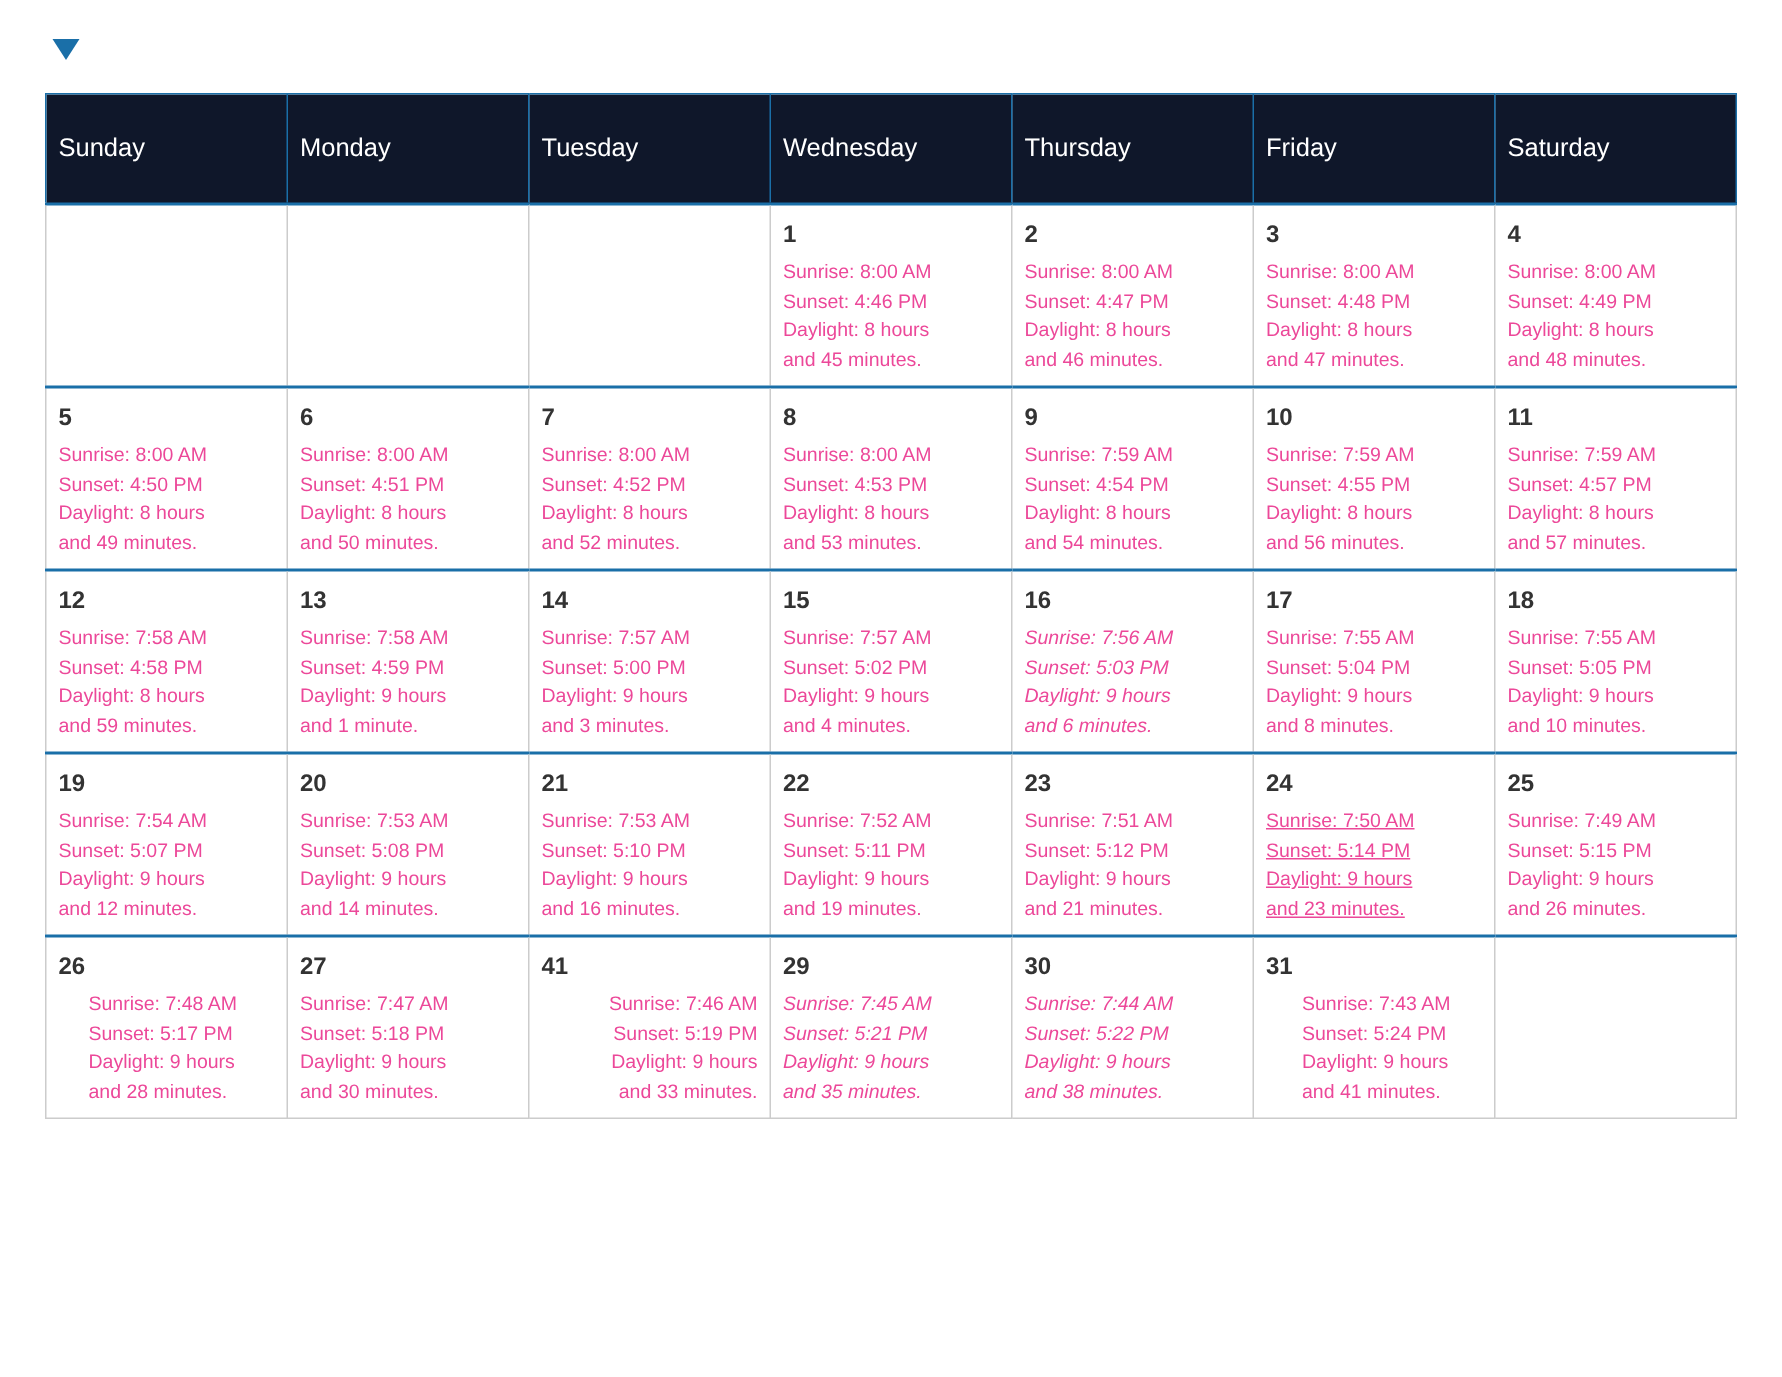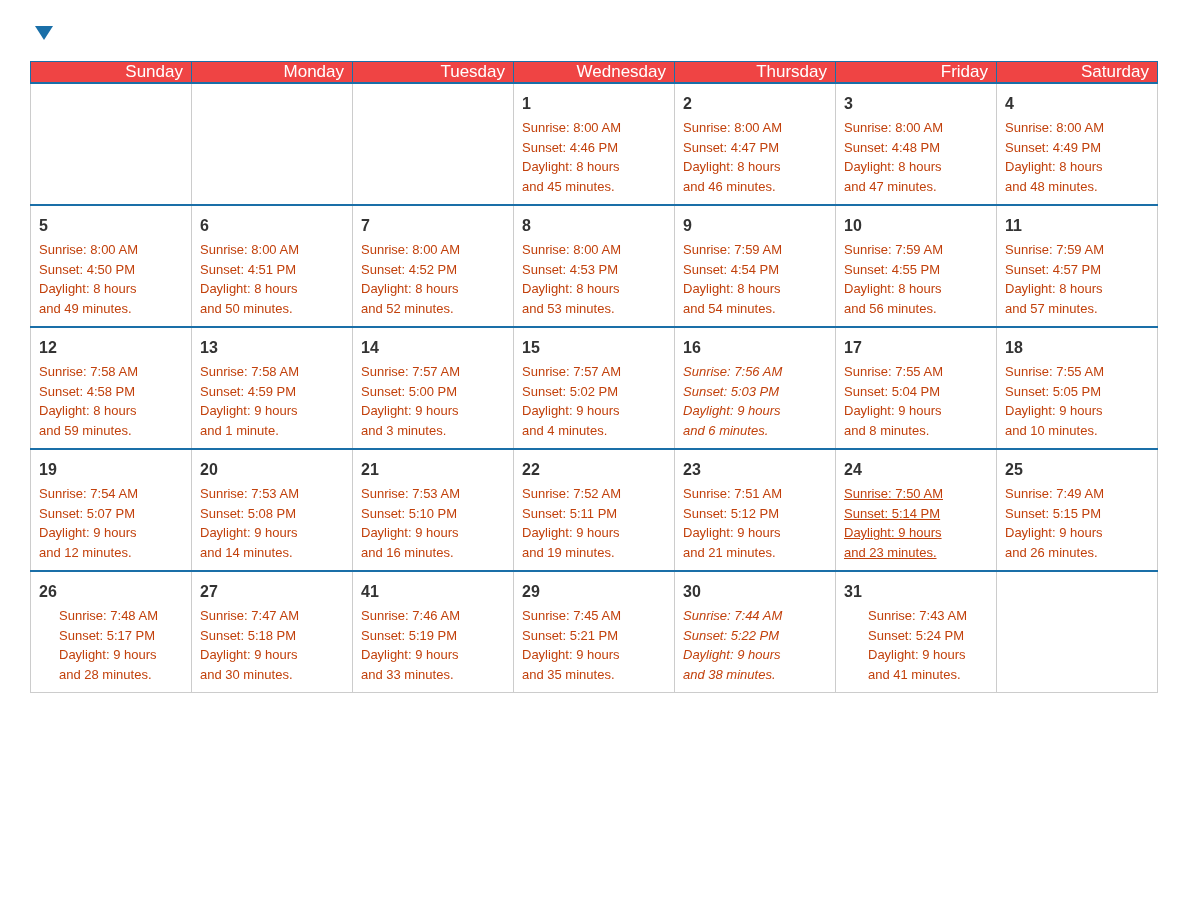--- a/index.html
+++ b/index.html
@@ -35,47 +35,47 @@
       font-size: 20px;
       color: #555;
       margin-top: 4px;
     }
     .calendar {
       width: 100%;
       border-collapse: collapse;
       border: 1px solid #ccc;
     }
     .calendar th {
-      background-color: #ef4444;
+      background-color: #0f172a;
       color: #ffffff;
       font-size: 17px;
       font-weight: normal;
-      padding: 0 8px;
-      text-align: right;
+      padding: 26px 8px;
+      text-align: left;
       border: 1px solid #1a6fa8;
     }
     .calendar td {
       vertical-align: top;
       padding: 8px 8px;
       border: 1px solid #ccc;
       width: 14.28%;
       min-height: 100px;
       font-size: 13px;
       color: #333;
       line-height: 1.5;
     }
     .day-number {
       font-size: 16px;
       font-weight: bold;
       display: block;
       margin-bottom: 2px;
     }
     .day-info {
       font-size: 13px;
-      color: #c2410c;
+      color: #ec4899;
       line-height: 1.5;
     }
     .calendar tr td {
       border-top: 2px solid #1a6fa8;
     }
     .empty-cell {
       background: #fff;
     }
     .logo-text-general {
       font-size: 30px;
@@ -329,28 +329,28 @@
         </td>
         <td>
           <span class="day-number">27</span>
           <div class="day-info" style="white-space: pre-line;">Sunrise: 7:47 AM
 Sunset: 5:18 PM
 Daylight: 9 hours
 and 30 minutes.</div>
         </td>
         <td>
           <span class="day-number">41</span>
-          <div class="day-info" style="white-space: pre-line;">Sunrise: 7:46 AM
+          <div class="day-info" style="white-space: pre-line; text-align: right;">Sunrise: 7:46 AM
 Sunset: 5:19 PM
 Daylight: 9 hours
 and 33 minutes.</div>
         </td>
         <td>
           <span class="day-number">29</span>
-          <div class="day-info" style="white-space: pre-line;">Sunrise: 7:45 AM
+          <div class="day-info" style="white-space: pre-line; font-style: italic;">Sunrise: 7:45 AM
 Sunset: 5:21 PM
 Daylight: 9 hours
 and 35 minutes.</div>
         </td>
         <td>
           <span class="day-number">30</span>
           <div class="day-info" style="white-space: pre-line; font-style: italic;">Sunrise: 7:44 AM
 Sunset: 5:22 PM
 Daylight: 9 hours
 and 38 minutes.</div>

